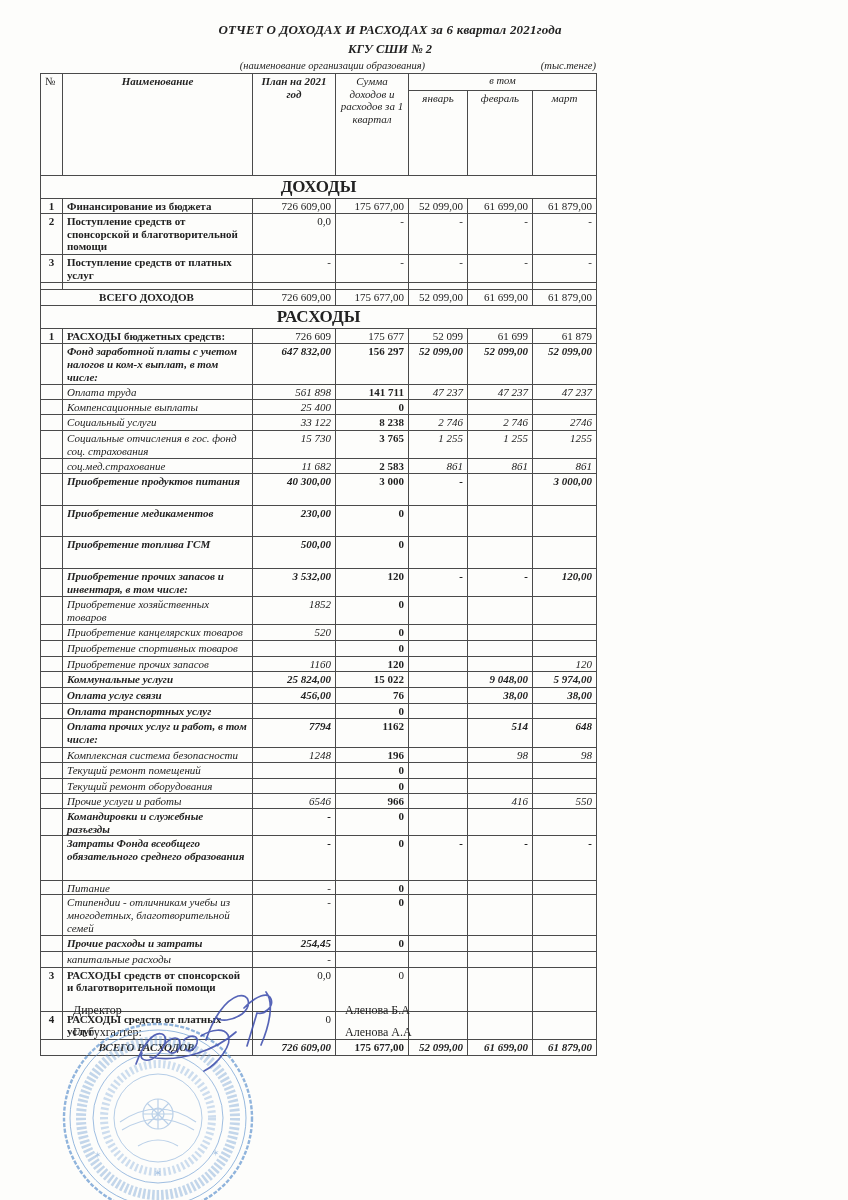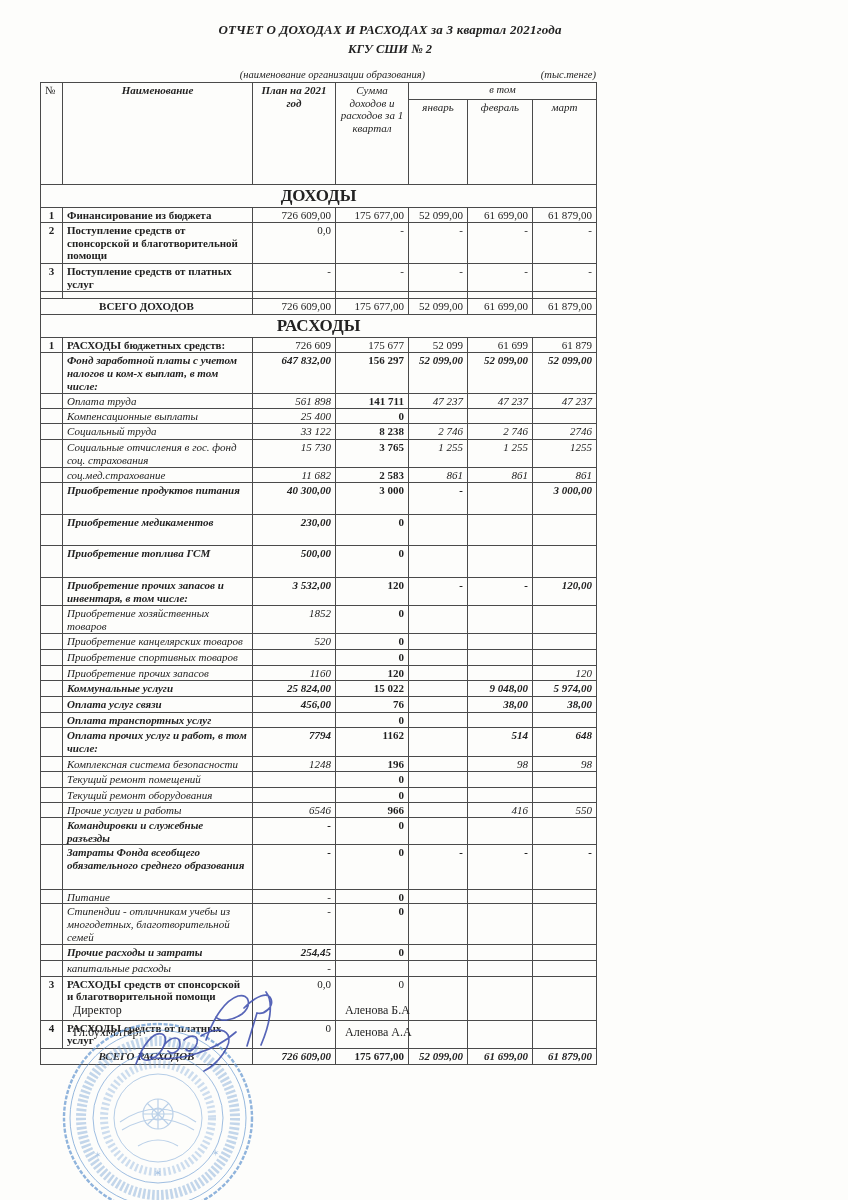--- a/index.html
+++ b/index.html
@@ -5,21 +5,21 @@
   html,body{margin:0;padding:0;background:#ffffff;}
   .page{
     position:relative; width:848px; height:1200px;
     background:#fdfdfb; overflow:hidden;
     font-family:"Liberation Serif", serif; color:#222;
   }
   .content{position:absolute; left:40px; top:22px; width:700px;}
   .titles{width:700px;}
   .doc-title{font-size:13px; font-weight:bold; font-style:italic; text-align:center; letter-spacing:.2px;}
   .doc-subtitle{font-size:12.5px; font-weight:bold; font-style:italic; text-align:center; margin-top:4px;}
-  .captions{width:556px; display:flex; align-items:flex-start; font-size:10.5px; font-style:italic; margin-top:12px;}
+  .captions{width:556px; display:flex; align-items:flex-start; font-size:10.5px; font-style:italic; margin-top:3px;}
   .cap-org{flex:1; text-align:center; transform:translateX(42px);}
   .cap-units{text-align:right; white-space:nowrap;}
 
   table.report{
     width:556px; border-collapse:collapse; table-layout:fixed;
     font-size:11px; line-height:1.15; margin-top:2px;
     border:1.5px solid #3c3c3c;
   }
   table.report th, table.report td{
     border:1px solid #4a4a4a; padding:1px 4px; vertical-align:top;
@@ -58,21 +58,21 @@
   .f-row .f-label{width:272px;}
   .stamp{position:absolute; left:54px; top:1018px; pointer-events:none;}
   .ink{position:absolute; left:0; top:0; pointer-events:none;}
 </style>
 </head>
 <body>
 
 <div class="page">
   <div class="content">
     <div class="titles">
-      <div class="doc-title">ОТЧЕТ О ДОХОДАХ И РАСХОДАХ за 3 квартал 2021года</div>
+      <div class="doc-title">ОТЧЕТ О ДОХОДАХ И РАСХОДАХ за 6 квартал 2021года</div>
       <div class="doc-subtitle">КГУ СШИ № 2</div>
       <div class="captions">
         <span class="cap-org">(наименование организации образования)</span>
         <span class="cap-units">(тыс.тенге)</span>
       </div>
     </div>
 
     <table class="report">
       <colgroup>
         <col style="width:22px">
@@ -179,21 +179,21 @@
             <td class="c-num"></td>
             <td class="c-name">Компенсационные выплаты</td>
             <td class="c-plan val">25 400</td>
             <td class="c-sum val">0</td>
             <td class="c-jan val"></td>
             <td class="c-feb val"></td>
             <td class="c-mar val"></td>
           </tr>
           <tr class="r-i">
             <td class="c-num"></td>
-            <td class="c-name">Социальный труда</td>
+            <td class="c-name">Социальный услуги</td>
             <td class="c-plan val">33 122</td>
             <td class="c-sum val">8 238</td>
             <td class="c-jan val">2 746</td>
             <td class="c-feb val">2 746</td>
             <td class="c-mar val">2746</td>
           </tr>
           <tr class="r-i">
             <td class="c-num"></td>
             <td class="c-name">Социальные отчисления в гос. фонд соц. страхования</td>
             <td class="c-plan val">15 730</td>

